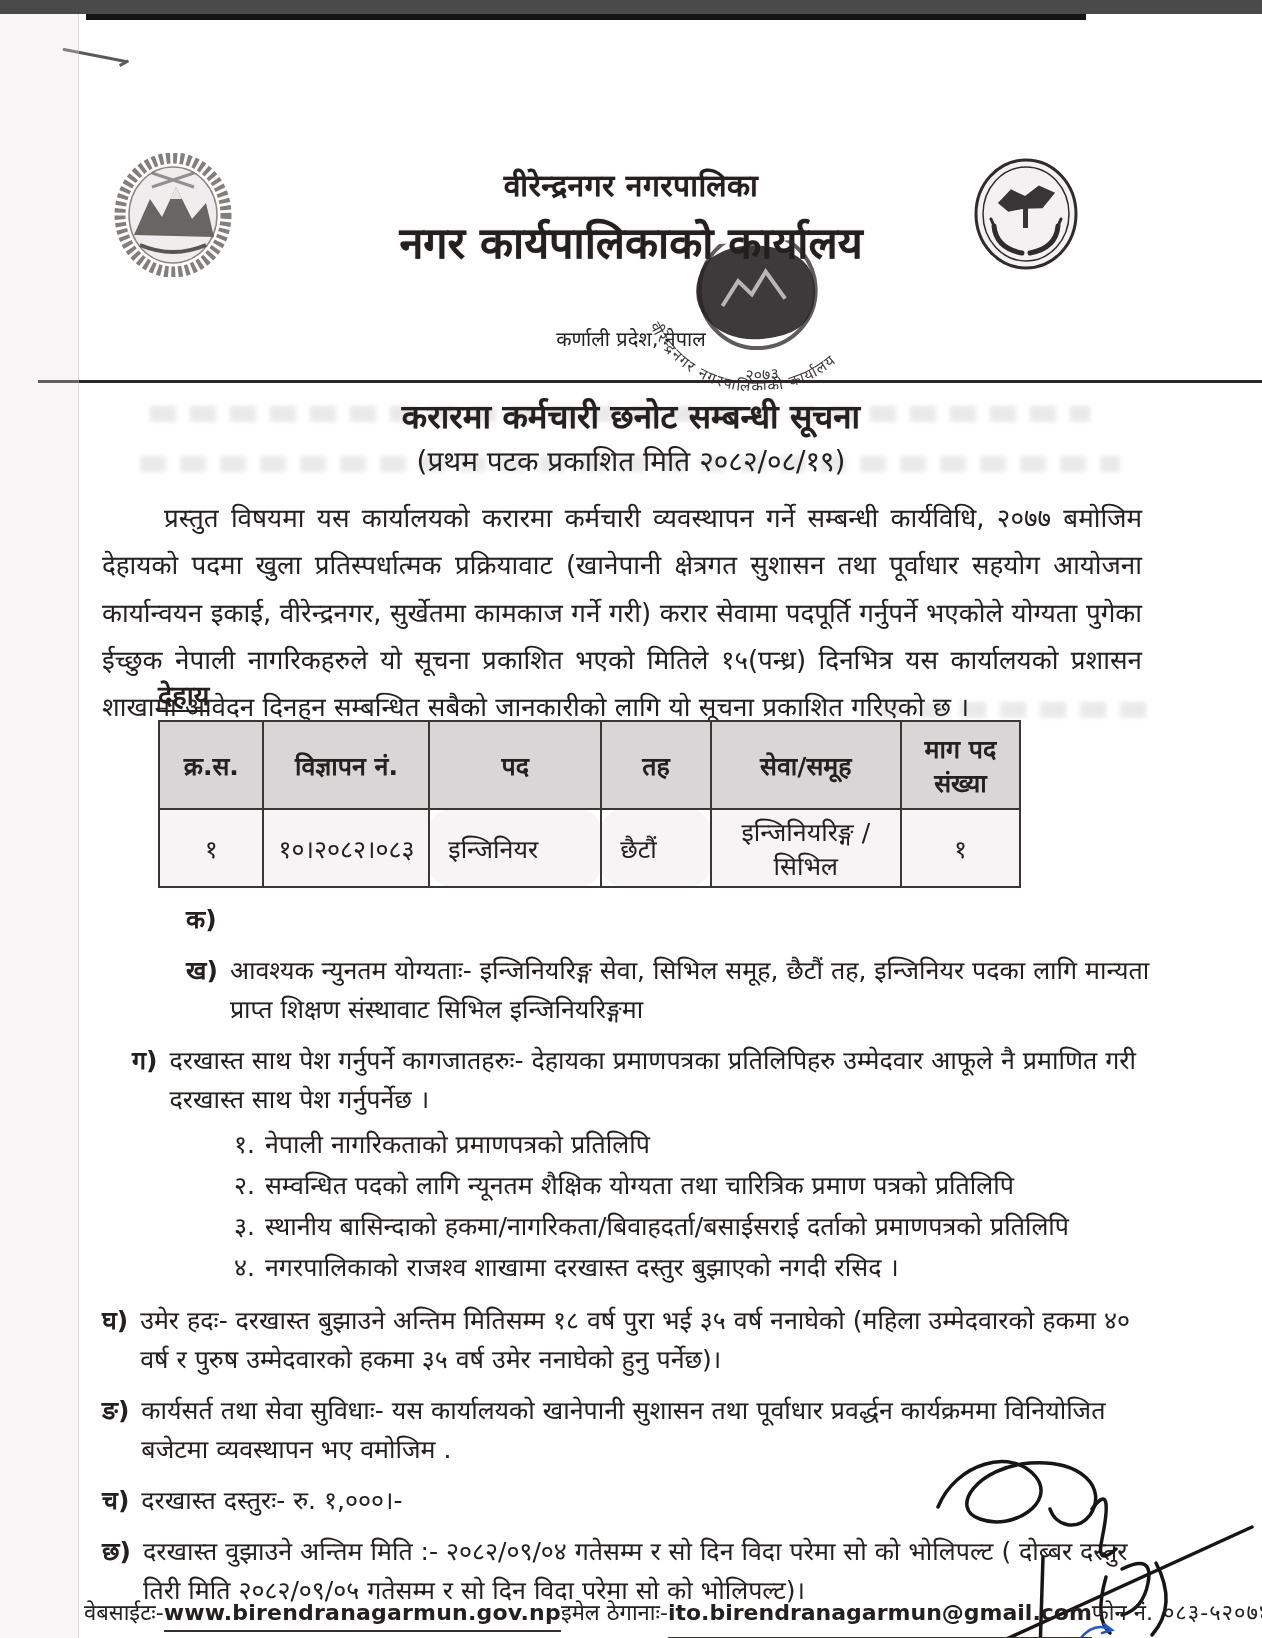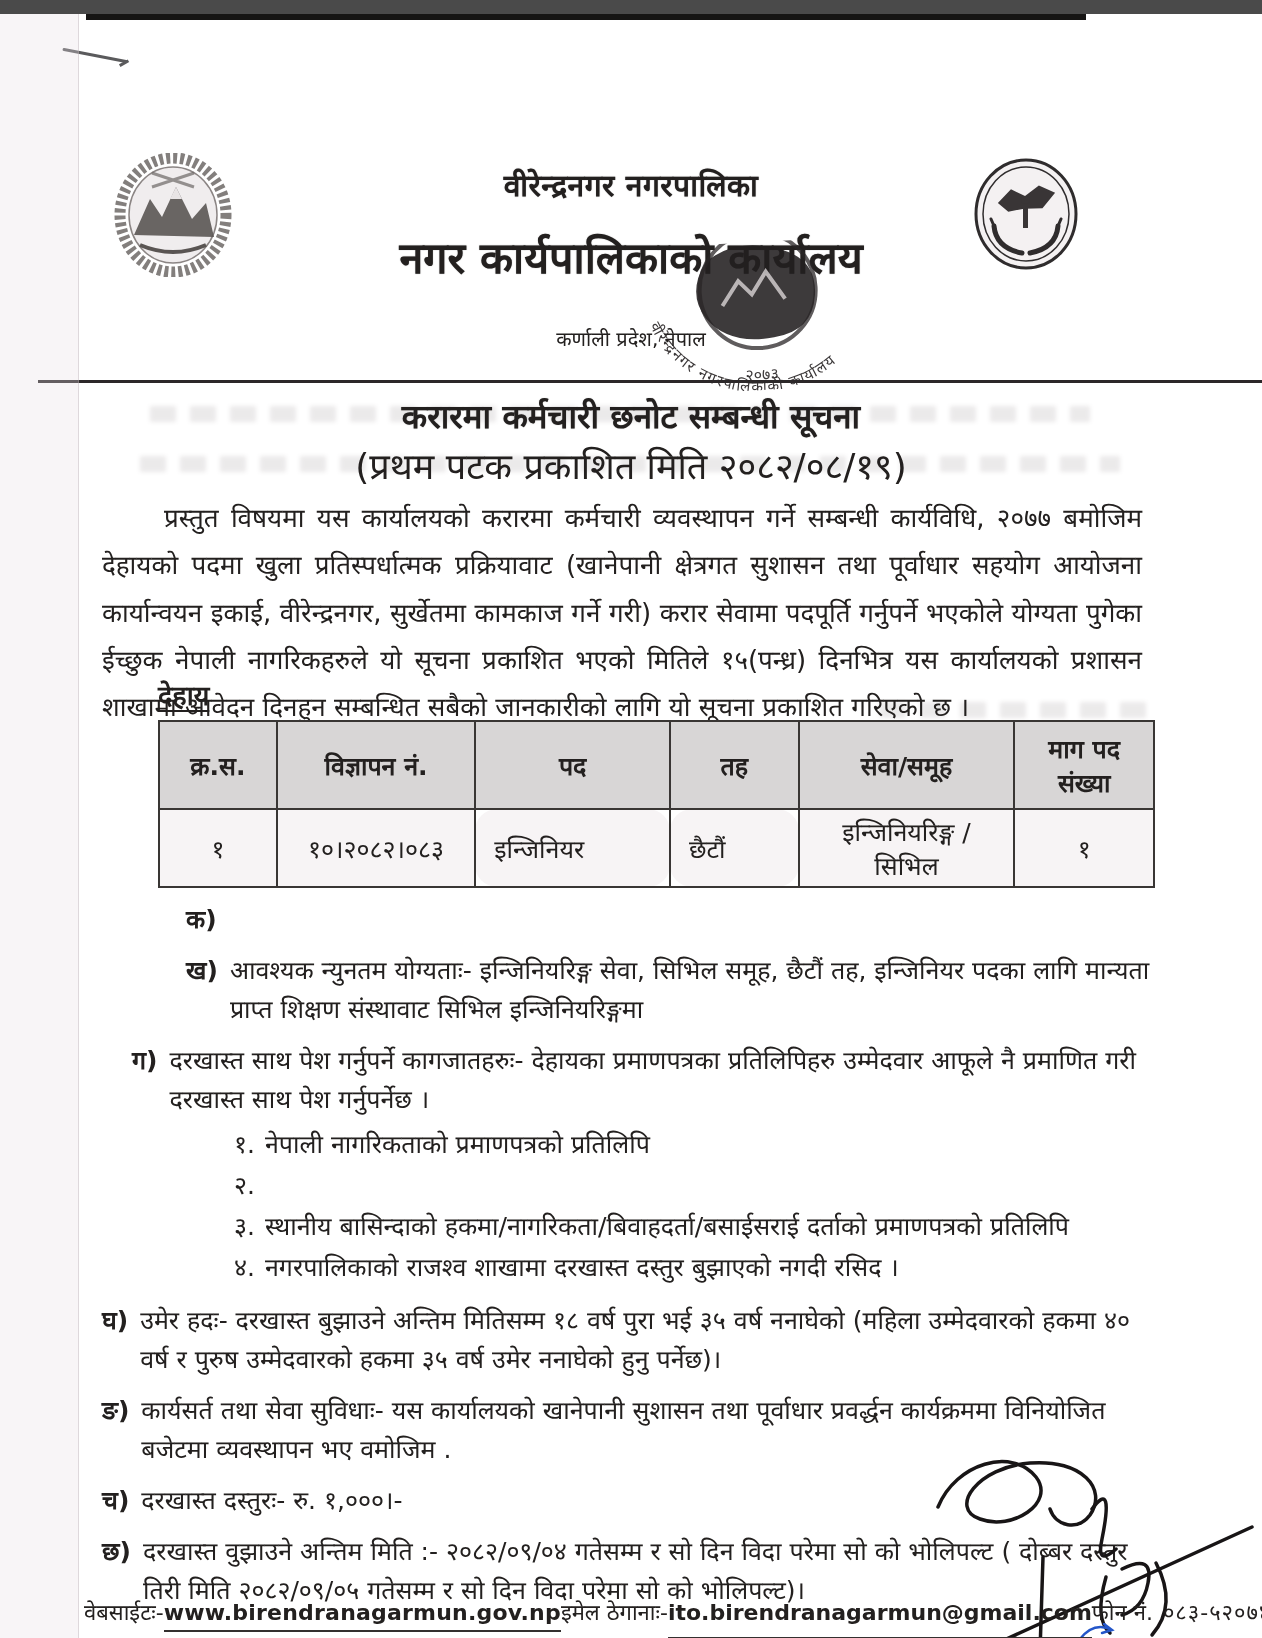--- a/index.html
+++ b/index.html
@@ -16,32 +16,32 @@
   }
   .scan-strip{position:absolute;background:#161514;}
   .pen-mark{
     position:absolute;left:62px;top:40px;width:66px;height:3px;
     background:#5a5a5c;transform:rotate(11deg);border-radius:2px;
   }
   .pen-mark::after{content:"";position:absolute;right:-2px;top:2px;width:10px;height:3px;background:#5a5a5c;transform:rotate(-40deg);}
   .abs{position:absolute;}
   .center{left:0;width:100%;text-align:center;}
   .org1{top:150px;font-size:30px;font-weight:600;letter-spacing:.5px;text-shadow:0 0 1px rgba(35,32,31,.45);}
-  .org2{top:213px;font-size:43px;font-weight:700;text-shadow:0 0 1px rgba(35,32,31,.5);}
+  .org2{top:198px;font-size:43px;font-weight:700;text-shadow:0 0 1px rgba(35,32,31,.5);}
   .org3{top:311px;font-size:20px;font-weight:500;}
   .divider{top:366px;left:38px;width:1224px;border-top:3px solid #2c2829;}
   .notice-title{top:379px;font-size:33px;font-weight:700;text-shadow:0 0 1px rgba(35,32,31,.4);}
-  .notice-sub{top:427px;font-size:36px;font-weight:500;}
+  .notice-sub{top:427px;font-size:28px;font-weight:500;}
   .body-par{
     top:481px;left:102px;width:1040px;font-size:26px;line-height:1.82;
     text-align:justify;text-indent:62px;font-weight:500;
   }
   .dehaya{top:662px;left:158px;font-size:27px;font-weight:700;text-decoration:underline;text-underline-offset:5px;}
   table.vac{
-    position:absolute;top:706px;left:158px;width:997px;
+    position:absolute;top:706px;left:158px;width:863px;
     border-collapse:collapse;font-size:25px;
   }
   table.vac th,table.vac td{border:2px solid #39settings3634;}
   table.vac th,table.vac td{border:2px solid #393634;padding:4px 8px;}
   table.vac th{background:#d8d6d6;height:78px;font-weight:600;}
   table.vac td{height:62px;background:#f7f4f5;}
   .al-c{text-align:center;} .al-l{text-align:left;padding-left:18px !important;border-radius:22px;}
   .items{top:886px;left:100px;width:1066px;font-size:25px;line-height:1.56;font-weight:500;}
   .item{display:flex;gap:12px;margin-bottom:12px;}
   .item .lbl{flex:0 0 auto;font-weight:600;}
@@ -164,20 +164,21 @@
       <span class="txt">दरखास्त साथ पेश गर्नुपर्ने कागजातहरुः- देहायका प्रमाणपत्रका प्रतिलिपिहरु उम्मेदवार आफूले नै प्रमाणित गरी दरखास्त साथ पेश गर्नुपर्नेछ ।</span>
     </div>
 
     <div class="sublist">
       <div class="subitem">
         <span class="lbl">१.</span>
         <span>नेपाली नागरिकताको प्रमाणपत्रको प्रतिलिपि</span>
       </div>
       <div class="subitem">
         <span class="lbl">२.</span>
+        <span>सम्वन्धित पदको लागि न्यूनतम शैक्षिक योग्यता तथा चारित्रिक प्रमाण पत्रको प्रतिलिपि</span>
       </div>
       <div class="subitem">
         <span class="lbl">३.</span>
         <span>स्थानीय बासिन्दाको हकमा/नागरिकता/बिवाहदर्ता/बसाईसराई दर्ताको प्रमाणपत्रको प्रतिलिपि</span>
       </div>
       <div class="subitem">
         <span class="lbl">४.</span>
         <span>नगरपालिकाको राजश्व शाखामा दरखास्त दस्तुर बुझाएको नगदी रसिद ।</span>
       </div>
     </div>

